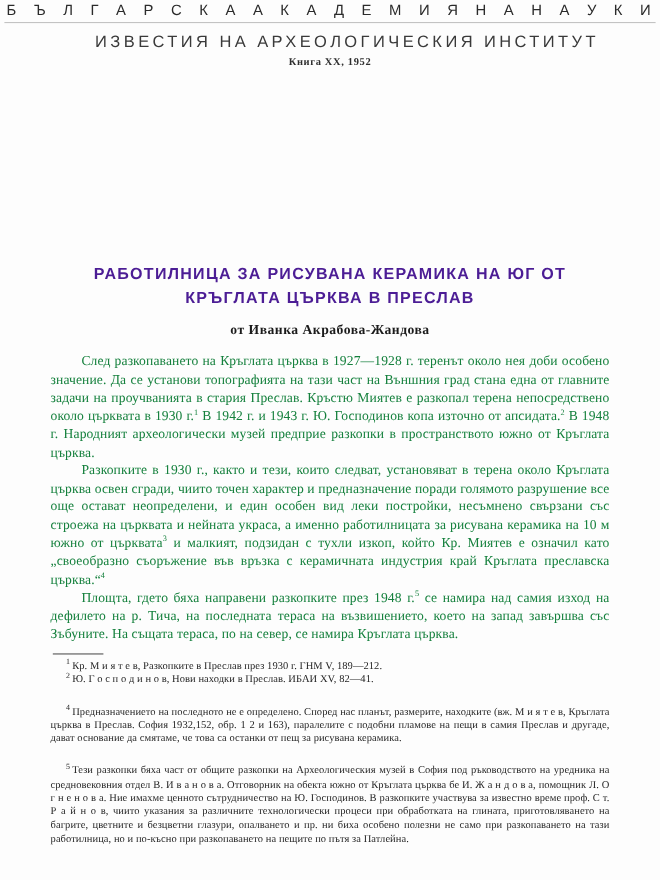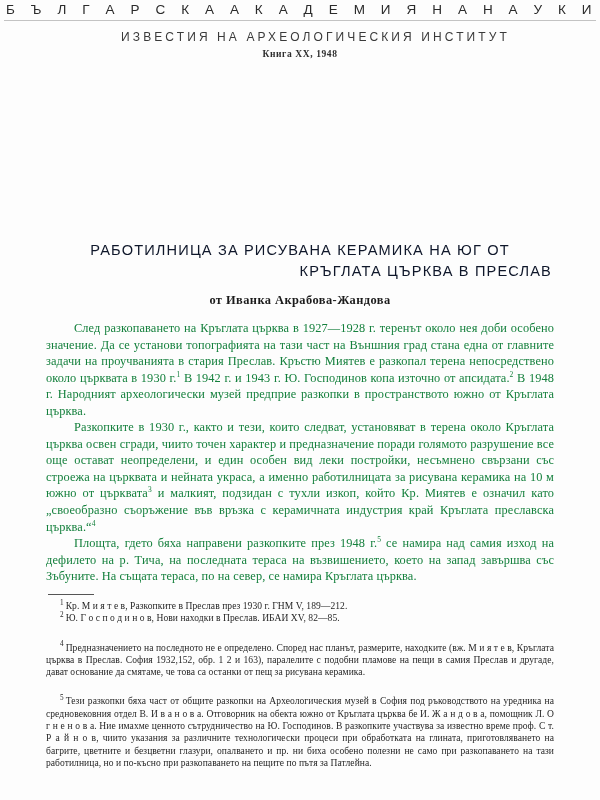--- a/index.html
+++ b/index.html
@@ -45,21 +45,21 @@
   .masthead-rule {
     margin: 3px auto 0 auto;
     width: 592px;
     height: 1px;
     background: #b8b8b8;
     opacity: .85;
   }
   .sub-title {
     margin-top: 9px;
     font-family: "Liberation Sans", "DejaVu Sans", sans-serif;
-    font-size: 12px;
+    font-size: 15px;
     letter-spacing: 3.1px;
     color: #3a3a3a;
     white-space: nowrap;
     text-indent: 3px;
     padding-left: 28px;
   }
   .book-line {
     margin-top: 5px;
     font-family: "Liberation Serif", "DejaVu Serif", serif;
     font-size: 9.5px;
@@ -72,26 +72,26 @@
   .article-head {
     position: absolute;
     left: 48px;
     top: 240px;
     width: 504px;
     text-align: center;
   }
   .art-title {
     font-family: "Liberation Sans", "DejaVu Sans", sans-serif;
     font-size: 14.6px;
-    font-weight: 400;
+    font-weight: 700;
     letter-spacing: 1.15px;
     line-height: 21px;
-    color: #0f172a;
-  }
-  .art-title .l2 { display: block; text-align: right; }
+    color: #4c1d95;
+  }
+  .art-title .l2 { display: block; }
   .art-author {
     margin-top: 11px;
     font-family: Liberation Serif, serif;
     font-size: 12.4px;
     font-weight: 700;
     letter-spacing: .45px;
     color: #1b1b1b;
   }
 
   
@@ -158,21 +158,21 @@
 </style>
 </head>
 <body>
 
 <div class="page">
 
   <div class="masthead">
     <div class="masthead-title">Б Ъ Л Г А Р С К А    А К А Д Е М И Я    Н А    Н А У К И Т Е</div>
     <div class="masthead-rule"></div>
     <div class="sub-title">ИЗВЕСТИЯ НА АРХЕОЛОГИЧЕСКИЯ ИНСТИТУТ</div>
-    <div class="book-line">Книга XX, 1948</div>
+    <div class="book-line">Книга XX, 1952</div>
   </div>
 
   <div class="article-head">
     <div class="art-title">
       <span>РАБОТИЛНИЦА ЗА РИСУВАНА КЕРАМИКА НА ЮГ ОТ</span>
       <span class="l2">КРЪГЛАТА ЦЪРКВА В ПРЕСЛАВ</span>
     </div>
     <div class="art-author">от Иванка Акрабова-Жандова</div>
   </div>
 
@@ -193,21 +193,21 @@
   </div>
 
   <div class="footnotes">
     <div class="fn-rule"></div>
 
     <p class="fn tight">
       <span class="num">1</span><span>Кр. М и я т е в, Разкопките в Преслав през 1930 г. ГНМ V, 189—212.</span>
     </p>
 
     <p class="fn tight">
-      <span class="num">2</span><span>Ю. Г о с п о д и н о в, Нови находки в Преслав. ИБАИ XV, 82—85.</span>
+      <span class="num">2</span><span>Ю. Г о с п о д и н о в, Нови находки в Преслав. ИБАИ XV, 82—41.</span>
     </p>
 
 
     <div class="fn-gap"></div>
 
     <p class="fn block">
       <span class="num">4</span><span>Предназначението на последното не е определено. Според нас планът, размерите, находките (вж. М и я т е в, Кръглата църква в Преслав. София 1932,152, обр. 1 2 и 163), паралелите с подобни пламове на пещи в самия Преслав и другаде, дават основание да смятаме, че това са останки от пещ за рисувана керамика.</span>
     </p>
 
     <div class="fn-gap"></div>

